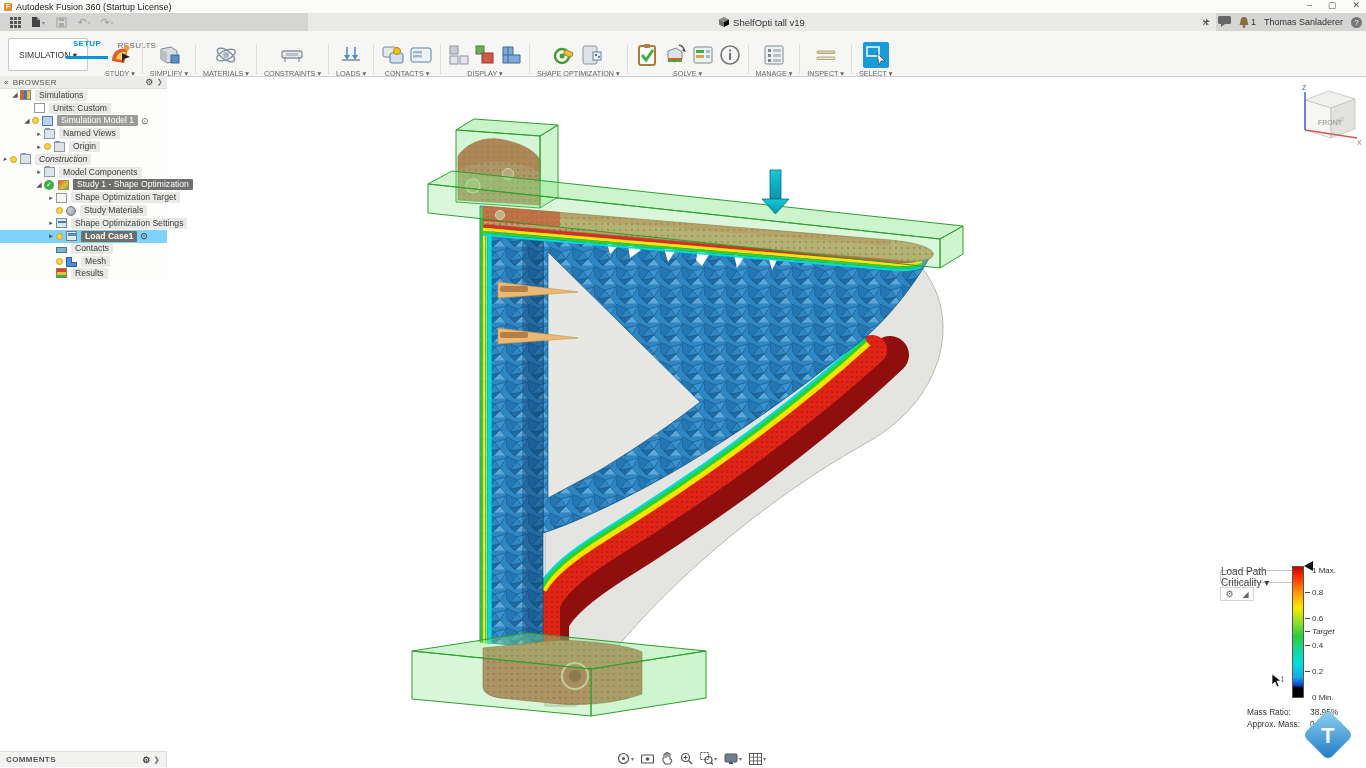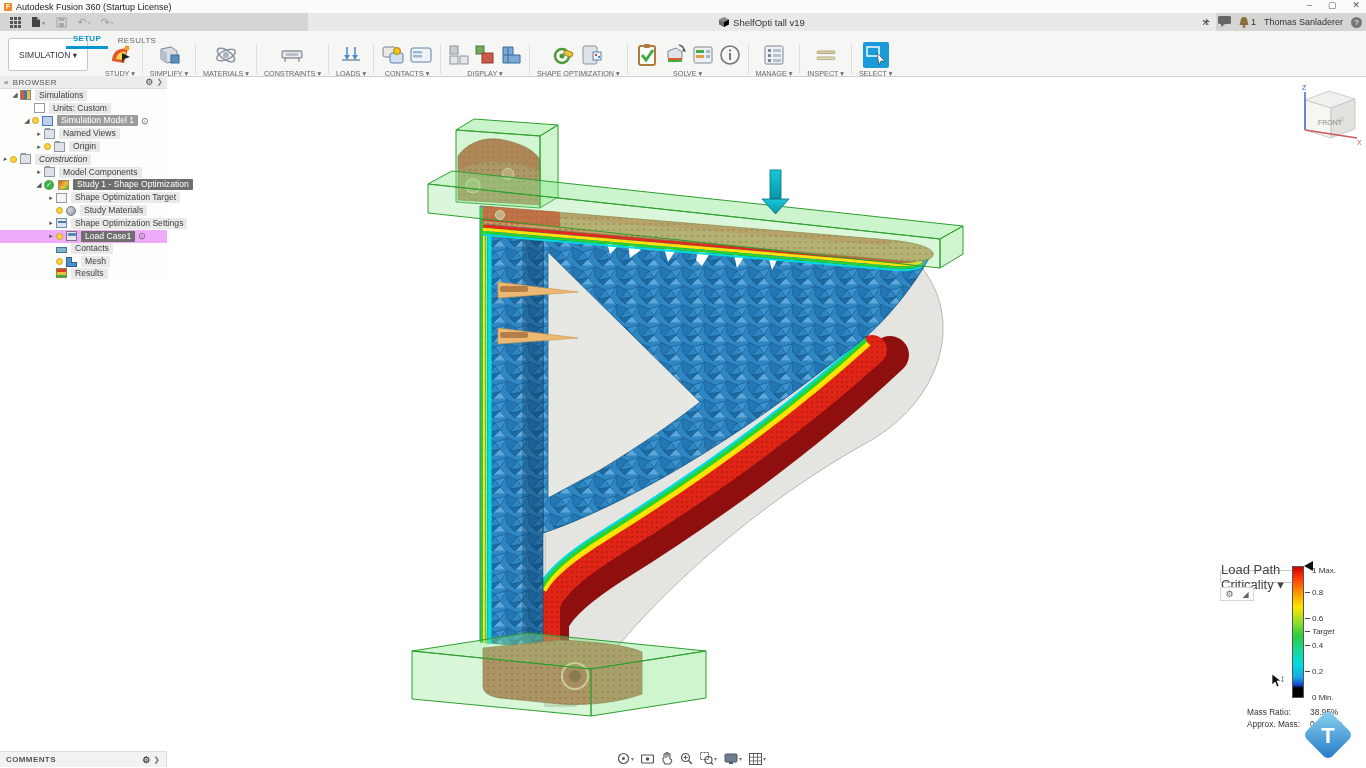--- a/index.html
+++ b/index.html
@@ -21,35 +21,35 @@
   .dim { opacity:.45; }
   #doc-tab { position:absolute; left:308px; top:13px; width:908px; height:18px; background:#e9e9e8;
     display:flex; align-items:center; justify-content:center; font-size:9.5px; color:#333; }
   #doc-tab .close { position:absolute; right:6px; color:#666; font-size:10px; }
   #tab-right { position:absolute; right:4px; top:13px; height:18px; display:flex; align-items:center; gap:8px; font-size:9px; color:#333;}
 
   
   #ribbon { left:0; top:31px; width:1366px; height:46px; background:#f6f6f5; border-bottom:1px solid #d0d0cf; }
   #workspace-btn { position:absolute; left:8px; top:7px; width:80px; height:33px; background:#fff;
     border:1px solid #c6c6c5; border-radius:2px; font-size:8.5px; color:#333; display:flex; align-items:center; justify-content:center;}
-  .ribbon-tab { position:absolute; top:0px; height:18px; font-size:8px; letter-spacing:.3px; color:#666; display:flex; align-items:center; justify-content:center;}
+  .ribbon-tab { position:absolute; top:0px; height:28px; font-size:8px; letter-spacing:.3px; color:#666; display:flex; align-items:center; justify-content:center;}
   .ribbon-tab.active { color:#0696d7; font-weight:bold; border-bottom:3px solid #0696d7;}
   #groups { position:absolute; left:100px; top:12px; height:34px; display:flex; align-items:flex-start;}
   .grp { display:flex; flex-direction:column; align-items:center; padding:0 5px;}
   .grp-icons { height:24px; display:flex; gap:4px; align-items:center;}
   .grp-label { font-size:7.2px; color:#666; margin-top:2px; white-space:nowrap;}
   .gsep { width:1px; height:30px; background:#ddddd9; margin:1px 2px 0 2px;}
 
   
   #browser { left:0; top:76px; width:167px; background:rgba(252,252,251,.82); }
   #browser-head { height:13px; background:#ececea; border-bottom:1px solid #dddddb; display:flex; align-items:center;
     font-size:8px; color:#555; letter-spacing:.4px; padding:0 4px;}
   #browser-head .grow{flex:1;}
   .trow { height:12.8px; display:flex; align-items:center; font-size:8.6px; color:#3c3c3c; white-space:nowrap;}
-  .trow.sel-blue { background:#f0abfc; }
+  .trow.sel-blue { background:#7dd3fc;font-weight:bold; }
   .caret { width:10px; font-size:7px; color:#555; text-align:center; flex:none;}
   .bulb { width:7px; height:7px; border-radius:50%; background:#ffd43a; border:1px solid #c9a02c; margin-right:3px; flex:none;}
   .ticon { width:11px; height:10px; margin-right:4px; flex:none; position:relative;}
   .chip { background:#e9e9e7; padding:0 4px; border-radius:1px; line-height:11px;}
   .chip.mid { background:#9b9b99; color:#fff;}
   .chip.dark { background:#6f6f6d; color:#fff;}
   .radio { font-size:9px; color:#555; margin-left:3px;}
   
   .i-sim{background:linear-gradient(90deg,#e05a2b 33%,#3a77c2 33% 66%,#e8c23a 66%);border:1px solid #888;}
   .i-doc{background:#fff;border:1px solid #999;}
@@ -72,21 +72,21 @@
   
   #comments { left:0; top:751px; width:167px; height:16px; background:#f2f2f1; border-top:1px solid #ddd; border-right:1px solid #ddd;
     display:flex; align-items:center; font-size:8px; color:#555; letter-spacing:.4px; padding:0 6px;font-weight:bold;}
   #comments .grow{flex:1;}
   #navbar { left:617px; top:750px; height:17px; display:flex; align-items:center; gap:7px; color:#555;}
   .nav-i { display:flex; align-items:center; }
   .nav-caret{ font-size:6px; color:#777; margin-left:1px;}
 
   
   #legend-chip { left:1220px; top:570px; width:74px; height:13px; background:#fdfdfd; border:1px solid #c9c9c8;
-    border-radius:2px; font-size:13px; color:#444; display:flex; align-items:center; justify-content:center;}
+    border-radius:2px; font-size:10px; color:#444; display:flex; align-items:center; justify-content:center;}
   #legend-tools { left:1220px; top:587px; width:34px; height:14px; background:#fdfdfd; border:1px solid #d5d5d4;
     display:flex; align-items:center; justify-content:space-around; font-size:9px; color:#666;}
   #colorbar { left:1292px; top:566px; width:12px; height:132px; border:1px solid #555;
     background:linear-gradient(to bottom,#c80000 0%,#ff2a00 7%,#ff9000 19%,#ffe600 31%,#8ce02a 43%,#2ecc3e 53%,#17d89a 64%,#00dde0 75%,#19a8e8 85%,#1040c8 91%,#000 93%,#000 100%);}
   .cb-tick { left:1305px; width:5px; height:1px; background:#444;}
   .cb-label { left:1312px; font-size:8px; color:#333; }
   #cb-topmark { left:1304px; top:561px; width:0; height:0; border-right:9px solid #111; border-top:5px solid transparent; border-bottom:5px solid transparent;}
   #cb-slider { left:1277px; top:669px; width:11px; height:20px; font-size:10px; color:#333; text-align:center; line-height:20px;}
   #stats { left:1245px; top:706px; font-size:8.3px; color:#333; line-height:9.5px;}
   #stats td { padding:0; }

